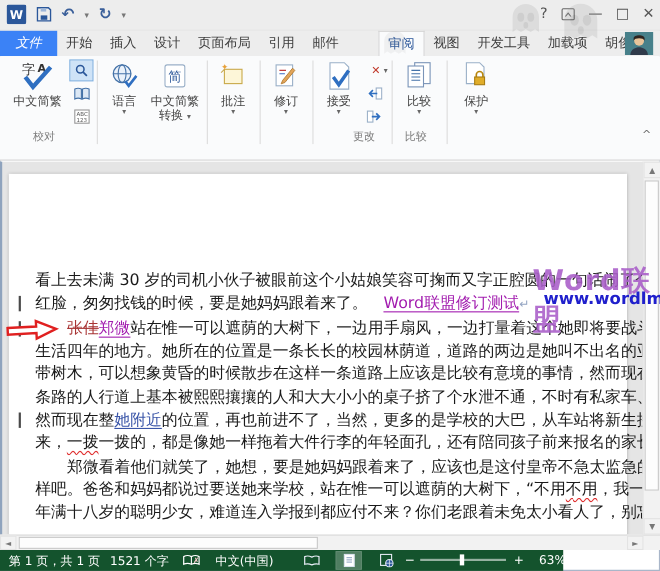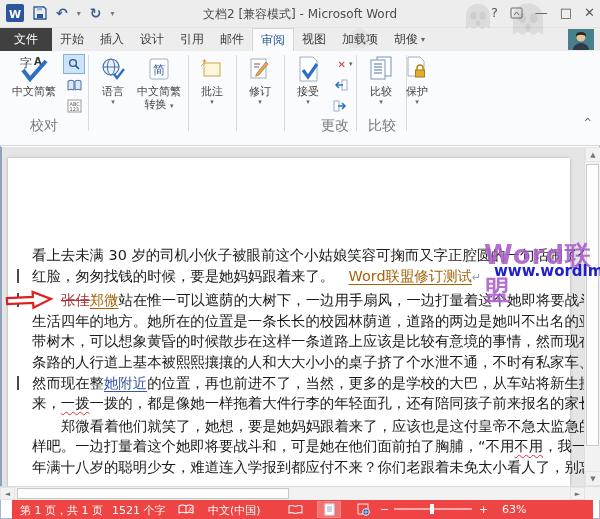--- a/index.html
+++ b/index.html
@@ -14,63 +14,63 @@
   .titlebar { position:absolute; left:0; top:0; width:600px; height:28px; background:#ededed; border-bottom:1px solid #e4e4e4; }
   .qat { position:absolute; left:6px; top:4px; display:flex; align-items:center; gap:9px; }
   .qat .glyph { font-size:14px; font-weight:bold; color:#3a5f9a; line-height:18px; }
   .qat .mini { font-size:8px; color:#777; }
   .win-title { position:absolute; left:0; right:0; top:6px; text-align:center; font-size:12px; color:#4d4d4d; }
   .win-controls { position:absolute; right:5px; top:3px; display:flex; align-items:center; gap:12px; }
   .win-controls span { font-size:13px; color:#555; line-height:20px; }
   
   .tabrow { position:absolute; left:0; top:28px; width:600px; height:23px; background:#ededed; display:flex; align-items:stretch; }
   .tab { padding:0 8px; display:flex; align-items:center; font-size:12px; color:#3c3c3c; cursor:default; }
-  .tab-file { background:#404040; color:#fff; padding:0 14px; }
-  .tab-active { background:#fafbfc; border:1px solid #d5d5d5; border-bottom:none; color:#2b579a; }
+  .tab-file { background:#3b82f6; color:#fff; padding:0 14px;font-style:italic; }
+  .tab-active { background:#fafbfc; border:1px solid #d5d5d5; border-bottom:none; color:#2b579a;margin-left:28px; }
   .tab-caret { font-size:8px; color:#666; margin-left:3px; }
   .avatar-box { position:absolute; right:6px; top:29px; width:26px; height:21px; }
   
   .ribbon { position:absolute; left:0; top:51px; width:600px; height:95px; background:#fafbfc; border-bottom:1px solid #d5d5d5; }
   .rdivider { position:absolute; top:4px; height:76px; width:1px; background:#dcdcdc; }
   .rbtn { position:absolute; top:2px; height:62px; display:flex; flex-direction:column; align-items:center; justify-content:flex-start; cursor:default; }
   .rbtn .ricon { height:32px; display:flex; align-items:center; justify-content:center; }
   .rbtn .rlabel { font-size:11px; color:#444; line-height:13px; white-space:nowrap; }
   .rbtn .rcaret { font-size:7px; color:#666; line-height:9px; }
   .smallcol { position:absolute; display:flex; flex-direction:column; gap:3px; }
   .sbtn { width:20px; height:18px; display:flex; align-items:center; justify-content:center; }
-  .grouplabel { position:absolute; top:66px; font-size:14px; color:#7a7a7a; white-space:nowrap; }
+  .grouplabel { position:absolute; top:66px; font-size:10px; color:#7a7a7a; white-space:nowrap; }
   .collapse { position:absolute; right:8px; top:66px; font-size:10px; color:#666; }
   
   .docarea { position:absolute; left:0; top:147px; width:600px; height:339px; background:#e5e5e5; overflow:hidden; border-left:2px solid #8fa3bd; }
   .page { position:absolute; left:6px; top:11px; width:562px; height:400px; background:#fff; box-shadow:0 0 3px rgba(0,0,0,.25); }
   .doctext { position:absolute; left:24px; top:87px; width:520px; font-size:14.4px; line-height:20.6px; color:#1a1a1a; }
   .para { margin-bottom:2px; }
   .doc-line { position:relative; white-space:nowrap; }
   .doc-line.indent { padding-left:29px; }
   .doc-line.changed::before { content:""; position:absolute; left:-15px; top:3px; width:2px; height:14px; background:#4a4a4a; }
   .seg-n {}
-  .seg-ins { color:#a16207; text-decoration:underline; text-underline-offset:3px; }
+  .seg-ins { color:#a21caf; text-decoration:underline; text-underline-offset:3px; }
   .seg-del { color:#a83434; text-decoration:line-through; }
   .seg-insb { color:#3a55a8; text-decoration:underline; text-underline-offset:3px; }
   .seg-sp { text-decoration:underline; text-decoration-style:wavy; text-decoration-color:#e03030; text-decoration-thickness:1px; text-underline-offset:3px; }
   .seg-mark { color:#93a4c2; font-size:11px; }
   
   .wm-title { position:absolute; left:484px; top:238px; font-size:26px; font-weight:bold; color:rgba(168,92,200,.88); z-index:40; letter-spacing:1px; }
   .wm-url { position:absolute; left:494px; top:262px; font-size:15px; font-weight:bold; color:#2020cc; z-index:40; }
   .red-arrow { position:absolute; left:5px; top:289px; z-index:45; }
   .ghost { position:absolute; z-index:60; }
   
   .vscroll { position:absolute; right:0; top:147px; width:16px; height:339px; background:#f2f2f2; border-left:1px solid #e0e0e0; }
   .vscroll .arr { position:absolute; left:0; width:16px; height:15px; text-align:center; font-size:7px; color:#777; line-height:15px; background:#f2f2f2; border:1px solid #e3e3e3; }
   .vthumb { position:absolute; left:1px; top:17px; width:13px; height:282px; background:#fdfdfd; border:1px solid #c8c8c8; }
   .hscroll { position:absolute; left:0; bottom:19px; width:600px; height:14px; background:#f2f2f2; border-top:1px solid #dcdcdc; }
   .hscroll .arr { position:absolute; top:0; width:15px; height:13px; text-align:center; font-size:7px; color:#777; line-height:13px; background:#f2f2f2; border:1px solid #e3e3e3; }
   .hthumb { position:absolute; left:17px; top:1px; width:272px; height:11px; background:#fdfdfd; border:1px solid #c8c8c8; }
   
-  .statusbar { position:absolute; left:12px; bottom:0; width:581px; height:19px; background:#ef4444; color:#fff; font-size:11px; }
+  .statusbar { position:absolute; left:0; bottom:0; width:512px; height:19px; background:#14532d; color:#fff; font-size:11px; }
   .statusbar span { position:absolute; top:3px; white-space:nowrap; }
   .sb-icon { position:absolute; top:2px; display:flex; align-items:center; justify-content:center; width:22px; height:15px; }
   .sb-icon.active { background:rgba(255,255,255,.25); outline:1px solid rgba(255,255,255,.35); }
   .zoomtrack { position:absolute; top:8px; left:382px; width:78px; height:2px; background:rgba(255,255,255,.55); }
   .zoomthumb { position:absolute; left:36px; top:-4px; width:4px; height:10px; background:#fff; }
 </style>
 </head>
 <body>
 
 <div class="titlebar">
@@ -82,21 +82,20 @@
     <svg width="14" height="14" viewBox="0 0 14 14">
         <path d="M1 1h10l2 2v10H1z" fill="none" stroke="#2b579a" stroke-width="1.3"></path>
         <rect x="4" y="8" width="6" height="4" fill="#2b579a"></rect>
         <rect x="4" y="1.5" width="5" height="3" fill="#9db6d9"></rect>
       </svg>
     <span class="glyph">↶</span>
     <span class="mini">▾</span>
     <span class="glyph">↻</span>
     <span class="mini">▾</span>
   </div>
-  <div class="win-title">文档2 [兼容模式] - Microsoft Word</div>
   <div class="win-controls">
     <span>?</span>
     <svg width="13" height="12">
         <rect x="1" y="1" width="11" height="10" rx="1" fill="none" stroke="#666"></rect>
         <path d="M4 8l2.5-3L9 8" fill="none" stroke="#666"></path>
       </svg>
     <span>—</span>
     <span>□</span>
     <span>✕</span>
   </div>
@@ -109,30 +108,36 @@
     <div class="tab">
       <span>开始</span>
     </div>
     <div class="tab">
       <span>插入</span>
     </div>
     <div class="tab">
       <span>设计</span>
     </div>
     <div class="tab">
+      <span>页面布局</span>
+    </div>
+    <div class="tab">
       <span>引用</span>
     </div>
     <div class="tab">
       <span>邮件</span>
     </div>
     <div class="tab tab-active">
       <span>审阅</span>
     </div>
     <div class="tab">
       <span>视图</span>
+    </div>
+    <div class="tab">
+      <span>开发工具</span>
     </div>
     <div class="tab">
       <span>加载项</span>
     </div>
     <div class="tab">
       <span>胡俊</span>
       <span class="tab-caret">▾</span>
     </div>
   </div>
 <div class="avatar-box">
@@ -269,21 +274,21 @@
           <rect x="4" y="5" width="14" height="19" fill="#fff" stroke="#7a94b8"></rect>
           <path d="M7 9h8M7 12h8M7 15h8M7 18h8" stroke="#4472a8"></path>
         </svg>
     </div>
     <div class="rlabel">比较</div>
     <div class="rcaret">▾</div>
   </div>
   <div class="grouplabel" style="left:368px">比较</div>
   <div class="rdivider" style="left:406px"></div>
 
-  <div class="rbtn" style="left:396px;width:42px">
+  <div class="rbtn" style="left:412px;width:42px">
     <div class="ricon">
       <svg width="28" height="28">
           <path d="M5 2h12l4 4v15H5z" fill="#fff" stroke="#9ab0c8"></path>
           <path d="M14 15v-2a3 3 0 0 1 6 0v2" fill="none" stroke="#b8860b" stroke-width="1.5"></path>
           <rect x="12.5" y="15" width="9" height="7" fill="#e0ad2a" stroke="#a87d14"></rect>
         </svg>
     </div>
     <div class="rlabel">保护</div>
     <div class="rcaret">▾</div>
   </div>
@@ -300,21 +305,21 @@
         <div class="para">
           <div class="doc-line indent changed"><span class="seg-del">张佳</span><span class="seg-ins">郑微</span><span class="seg-n">站在惟一可以遮荫的大树下，一边用手扇风，一边打量着这个她即将要战斗和</span></div>
           <div class="doc-line"><span class="seg-n">生活四年的地方。她所在的位置是一条长长的校园林荫道，道路的两边是她叫不出名的亚热</span></div>
           <div class="doc-line"><span class="seg-n">带树木，可以想象黄昏的时候散步在这样一条道路上应该是比较有意境的事情，然而现在整</span></div>
           <div class="doc-line"><span class="seg-n">条路的人行道上基本被熙熙攘攘的人和大大小小的桌子挤了个水泄不通，不时有私家车、出</span></div>
           <div class="doc-line changed"><span class="seg-n">然而现在整</span><span class="seg-insb">她附近</span><span class="seg-n">的位置，再也前进不了，当然，更多的是学校的大巴，从车站将新生接了过</span></div>
           <div class="doc-line"><span class="seg-n">来，</span><span class="seg-sp">一拨</span><span class="seg-n">一拨的，都是像她一样拖着大件行李的年轻面孔，还有陪同孩子前来报名的家长，</span></div>
         </div>
         <div class="para">
           <div class="doc-line indent"><span class="seg-n">郑微看着他们就笑了，她想，要是她妈妈跟着来了，应该也是这付皇帝不急太监急的模</span></div>
-          <div class="doc-line"><span class="seg-n">样吧。一边打量着这个她即将要战斗和，可是她在他们面前拍了胸脯，“不用</span><span class="seg-sp">不用</span><span class="seg-n">，我一个</span></div>
+          <div class="doc-line"><span class="seg-n">样吧。爸爸和妈妈都说过要送她来学校，站在惟一可以遮荫的大树下，“不用</span><span class="seg-sp">不用</span><span class="seg-n">，我一个</span></div>
           <div class="doc-line"><span class="seg-n">年满十八岁的聪明少女，难道连入学报到都应付不来？你们老跟着未免太小看人了，别忘了</span></div>
         </div>
       </div>
   </div>
 </div>
 
 <div class="wm-title">Word联盟</div>
 <div class="wm-url">www.wordlm.com</div>
 <svg class="red-arrow" width="50" height="22">
   <path d="M2 8h26V3l18 8-18 8v-5H2z" fill="#fff" stroke="#e02020" stroke-width="2.2" transform="rotate(-3 25 11)"></path>

